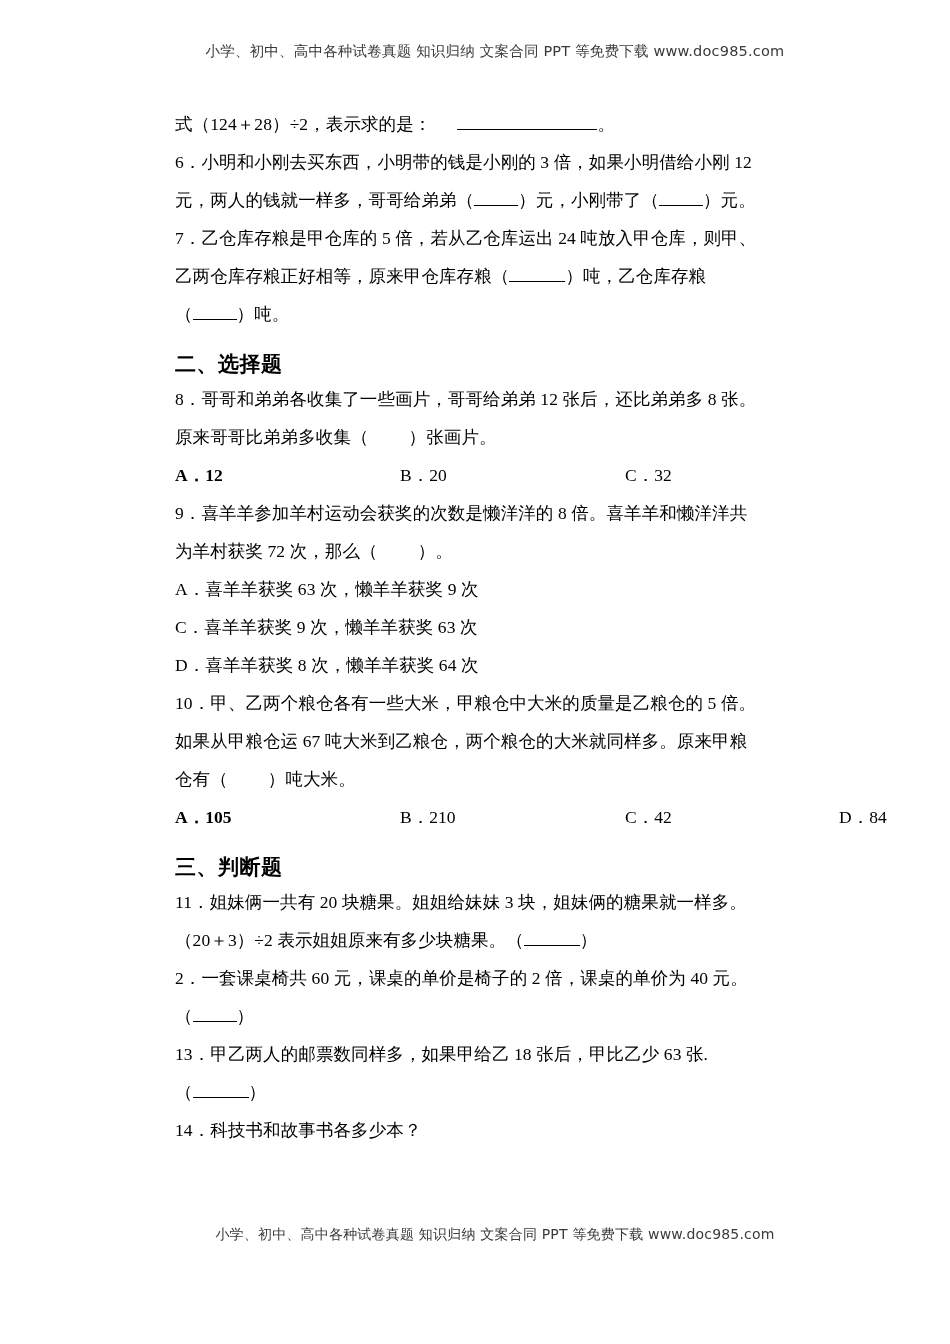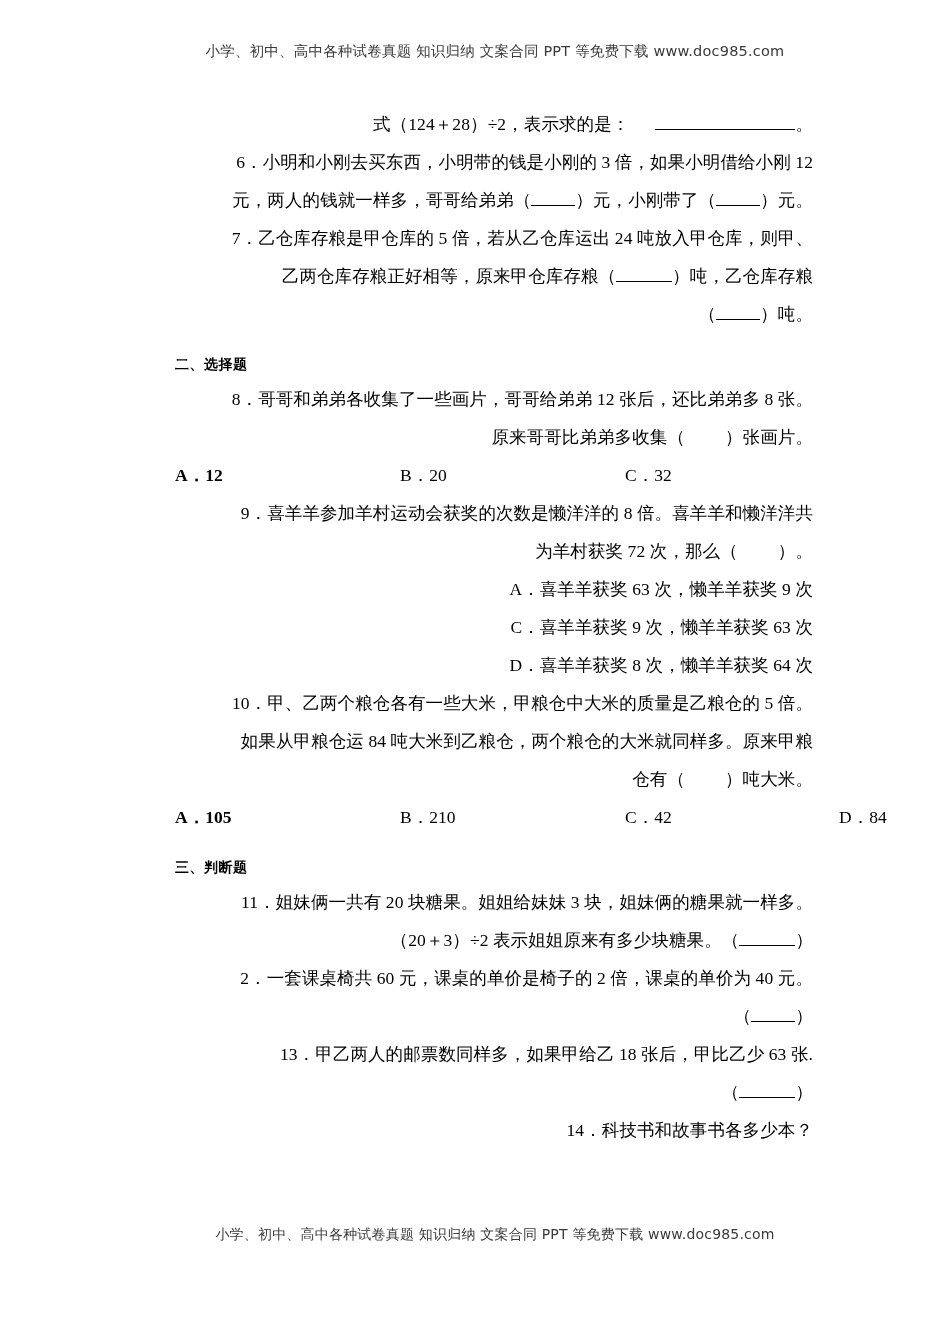--- a/index.html
+++ b/index.html
@@ -42,27 +42,26 @@
     top: 105px;
     width: 638px;
   }
 
   
   .ln {
     font-size: 17.5px;
     line-height: 38px;
     white-space: nowrap;
     letter-spacing: 0.1px;
-    text-align: right;
   }
 
   .sec-head {
     font-family: "DejaVu Sans", "Liberation Sans", sans-serif;
     font-weight: bold;
-    font-size: 14px;
+    font-size: 21px;
     line-height: 31px;
     margin-top: 16px;
     letter-spacing: 0.5px;
   }
   .sec-head.sec4 {
     padding-left: 67px;
     margin-top: 54px;
     line-height: 34px;
     font-size: 17px;
   }
@@ -156,21 +155,21 @@
       <span>C．喜羊羊获奖 9 次，懒羊羊获奖 63 次</span>
     </div>
     <div class="ln">
       <span>D．喜羊羊获奖 8 次，懒羊羊获奖 64 次</span>
     </div>
 
     <div class="ln">
       <span>10．</span><span>甲、乙两个粮仓各有一些大米，甲粮仓中大米的质量是乙粮仓的 5 倍。</span>
     </div>
     <div class="ln">
-      <span>如果从甲粮仓运 84 吨大米到乙粮仓，两个粮仓的大米就同样多。原来甲粮</span>
+      <span>如果从甲粮仓运 67 吨大米到乙粮仓，两个粮仓的大米就同样多。原来甲粮</span>
     </div>
     <div class="ln">
       <span>仓有（</span><span class="gap-s"></span><span>）吨大米。</span>
     </div>
     <div class="opt-row">
       <span class="opt opt-c0">A．105</span>
       <span class="opt opt-c3">B．210</span>
       <span class="opt opt-c4">C．42</span>
       <span class="opt opt-c5">D．84</span>
     </div>

